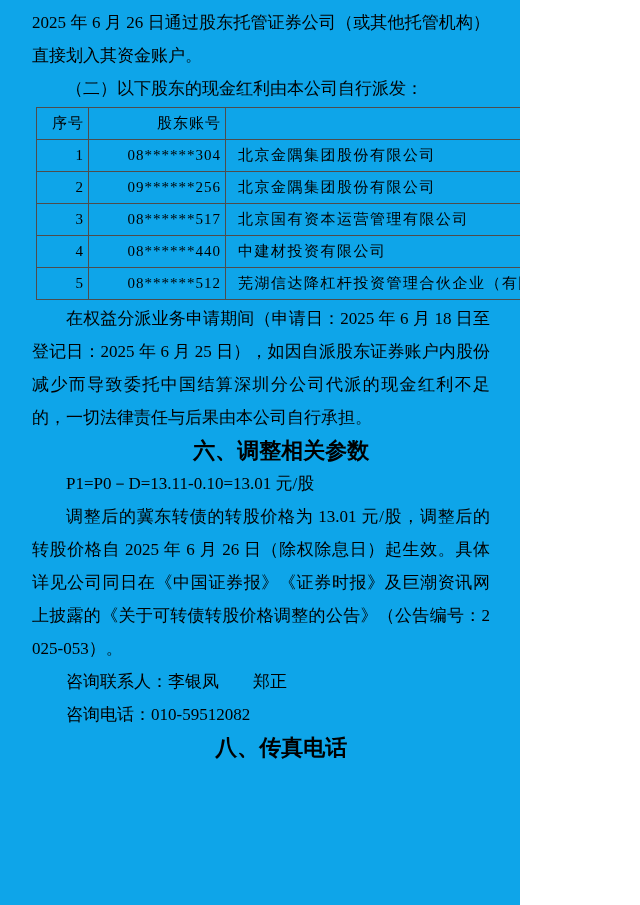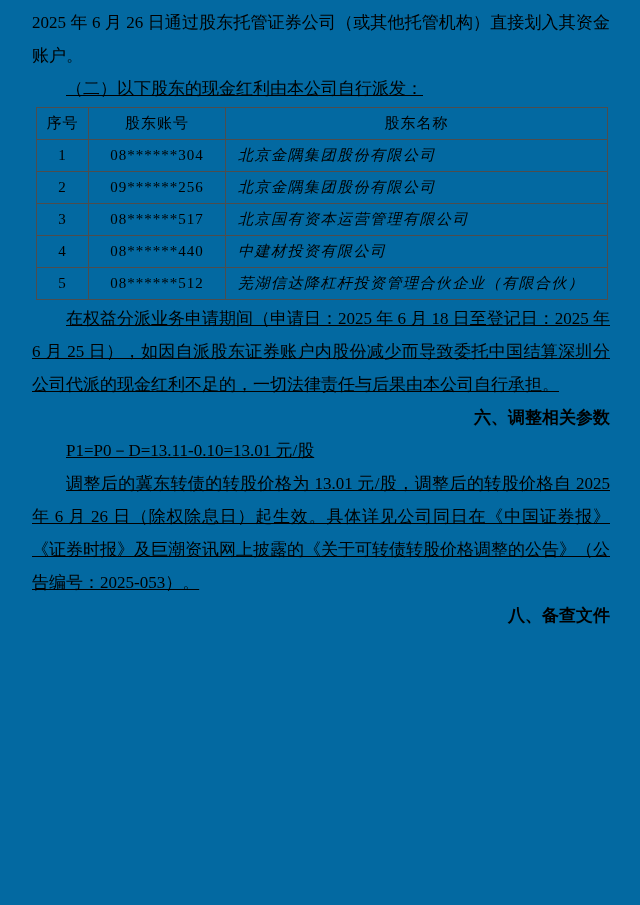--- a/index.html
+++ b/index.html
@@ -1,63 +1,62 @@
 <!DOCTYPE html>
 <html><head>
 <meta charset="utf-8">
 <style>
   html, body { margin: 0; padding: 0; background: #ffffff; }
   .page {
     position: relative;
-    width: 640px;
+    width: 520px;
     height: 905px;
     box-sizing: border-box;
     padding: 6px 30px 0 32px;
-    background: #0369a1;
+    background: #0ea5e9;
     color: #000000;
     font-family: "Liberation Serif", "DejaVu Serif", serif;
     font-size: 17px;
     overflow: hidden;
   }
   .para {
     margin: 0;
     line-height: 33px;
     text-align: justify;
     word-break: break-all;
   }
-  .indent { text-indent: 2em; text-decoration: underline; }
+  .indent { text-indent: 2em; }
   .heading {
     font-weight: bold;
     font-family: "Liberation Sans", "DejaVu Sans", sans-serif;
-    font-size: 17px;
+    font-size: 22px;
     text-indent: 1.85em;
-    text-align: right;
+    text-align: center;
   }
   table.sd-table {
     border-collapse: collapse;
     table-layout: fixed;
     width: 572px;
     margin: 2px 0 2px 4px;
   }
   .sd-table th, .sd-table td {
     border: 1px solid #4d4d4d;
     font-weight: normal;
     font-size: 15px;
     letter-spacing: 1px;
     height: 31px;
     padding: 0 4px;
-    text-align: center;
+    text-align: right;
     overflow: hidden;
     white-space: nowrap;
   }
   .sd-table td.cell-left {
     text-align: left;
     padding-left: 12px;
     letter-spacing: 1.5px;
-    font-style: italic;
   }
   .col-idx { width: 52px; }
   .col-acct { width: 137px; }
 </style>
 </head>
 <body>
 
 <div class="page">
 
   <p class="para">2025 年 6 月 26 日通过股东托管证券公司（或其他托管机构）直接划入其资金账户。</p>
@@ -105,16 +104,18 @@
       </tr>
     </tbody>
   </table>
 
   <p class="para indent">在权益分派业务申请期间（申请日：2025 年 6 月 18 日至登记日：2025 年 6 月 25 日），如因自派股东证券账户内股份减少而导致委托中国结算深圳分公司代派的现金红利不足的，一切法律责任与后果由本公司自行承担。</p>
 
   <p class="para heading">六、调整相关参数</p>
   <p class="para indent">P1=P0－D=13.11-0.10=13.01 元/股</p>
   <p class="para indent">调整后的冀东转债的转股价格为 13.01 元/股，调整后的转股价格自 2025 年 6 月 26 日（除权除息日）起生效。具体详见公司同日在《中国证券报》《证券时报》及巨潮资讯网上披露的《关于可转债转股价格调整的公告》（公告编号：2025-053）。</p>
 
+  <p class="para indent">咨询联系人：李银凤　　郑正</p>
+  <p class="para indent">咨询电话：010-59512082</p>
 
-  <p class="para heading">八、备查文件</p>
+  <p class="para heading">八、传真电话</p>
 
 </div>
 
 </body></html>

